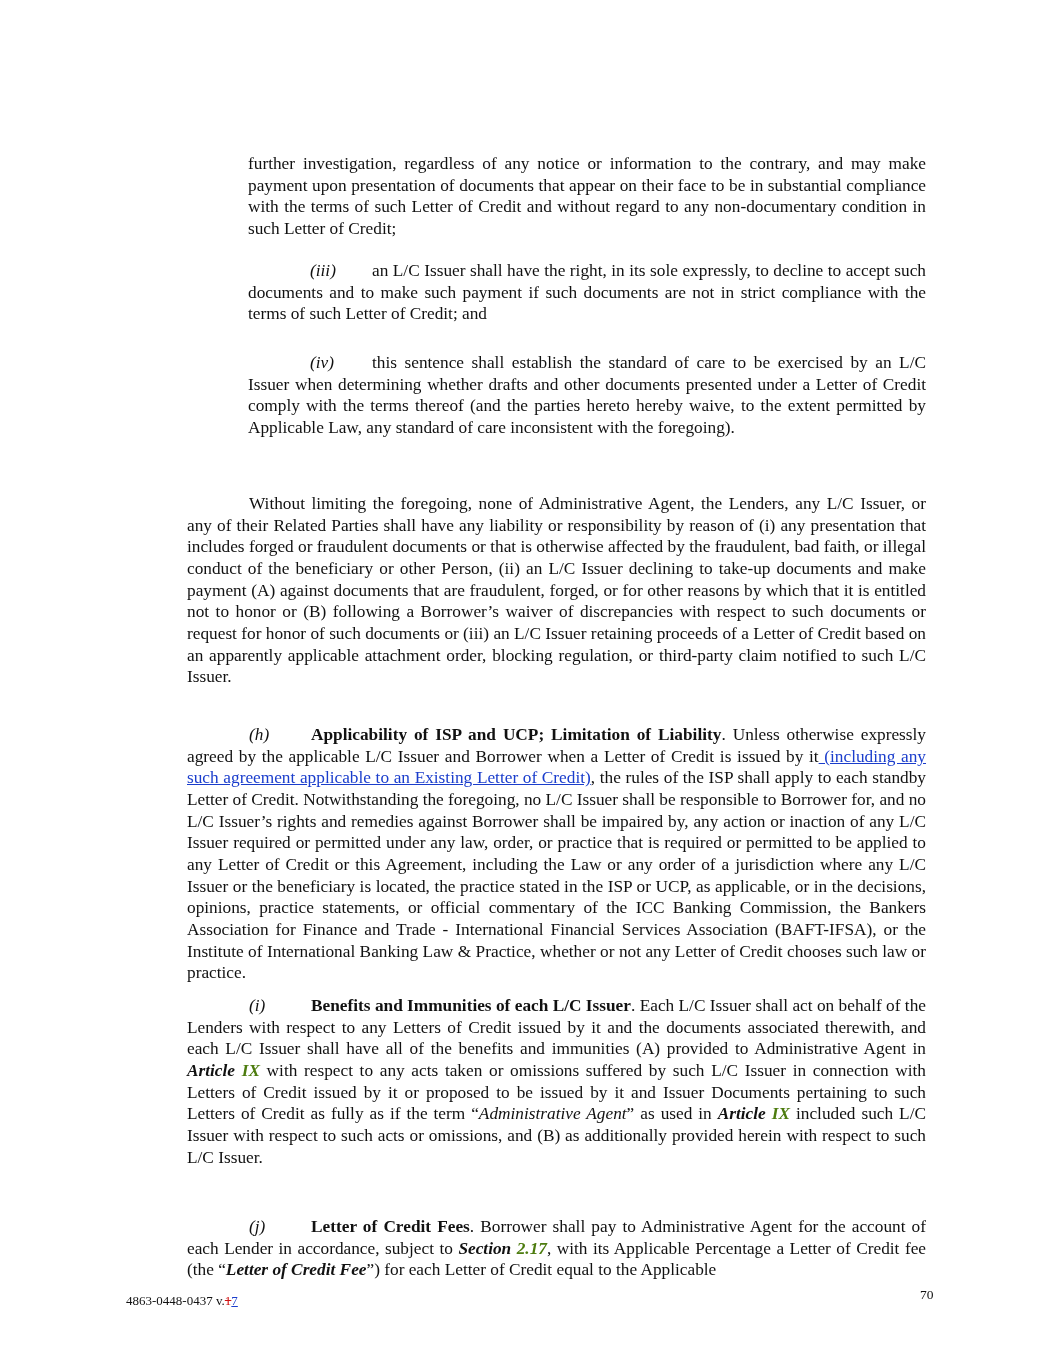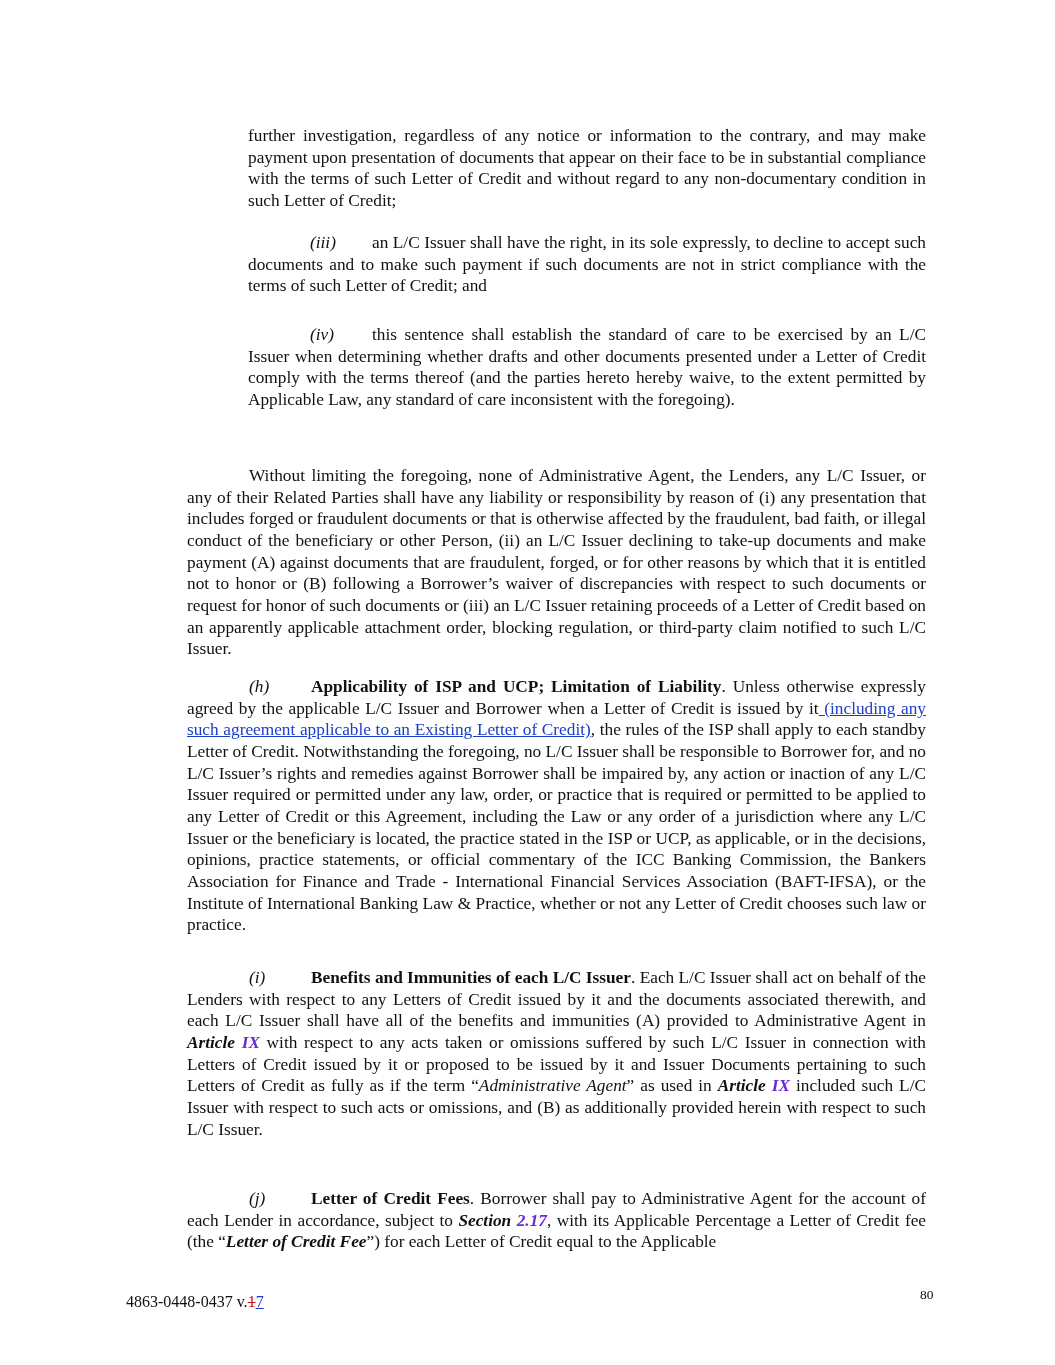--- a/index.html
+++ b/index.html
@@ -1,28 +1,28 @@
 <!DOCTYPE html>
 <html><head>
 <meta charset="utf-8">
 <style>
   html, body { margin:0; padding:0; background:#ffffff; }
   body { width:1055px; height:1365px; position:relative; overflow:hidden;
          font-family:"Liberation Serif", "DejaVu Serif", serif; color:#111; }
   .page { position:absolute; left:0; top:0; width:1055px; height:1365px; }
-  .text { position:absolute; left:187px; width:739px; font-size:17.3px; line-height:21.65px; text-align:justify; }
+  .text { position:absolute; left:187px; width:739px; font-size:17.3px; line-height:21.65px; text-align:justify;margin-top:28px; }
   .text p { margin:0; }
   .indent-block { left:248px; width:678px; }
   .ind { display:inline-block; width:62px; }
   .num { display:inline-block; width:62px;font-style:italic; }
   b { font-weight:bold; }
   .bi { font-weight:bold; font-style:italic; }
-  .ref { color:#6d28d9; }
+  .ref { color:#4d7c0f; }
   .ins { color:#1a3dcc; text-decoration:underline; }
-  .footer-left { position:absolute; left:126px; top:1293px; font-size:16px; }
+  .footer-left { position:absolute; left:126px; top:1293px; font-size:13px; }
   .footer-right { position:absolute; left:920px; top:1287px; font-size:13.5px; }
   .del { color:#d01010; text-decoration:line-through; }
   .insv { color:#1a3dcc; text-decoration:underline; }
 </style>
 </head>
 <body>
 
 <div class="page">
 
   <div class="text indent-block" style="top:125px;">
@@ -34,28 +34,28 @@
   </div>
 
   <div class="text indent-block" style="top:324px;">
     <p><span class="ind"></span><span class="num">(iv)</span><span>this sentence shall establish the standard of care to be exercised by an L/C Issuer when determining whether drafts and other documents presented under a Letter of Credit comply with the terms thereof (and the parties hereto hereby waive, to the extent permitted by Applicable Law, any standard of care inconsistent with the foregoing).</span></p>
   </div>
 
   <div class="text" style="top:465px;">
     <p><span class="ind"></span><span>Without limiting the foregoing, none of Administrative Agent, the Lenders, any L/C Issuer, or any of their Related Parties shall have any liability or responsibility by reason of (i) any presentation that includes forged or fraudulent documents or that is otherwise affected by the fraudulent, bad faith, or illegal conduct of the beneficiary or other Person, (ii) an L/C Issuer declining to take-up documents and make payment (A) against documents that are fraudulent, forged, or for other reasons by which that it is entitled not to honor or (B) following a Borrower’s waiver of discrepancies with respect to such documents or request for honor of such documents or (iii) an L/C Issuer retaining proceeds of a Letter of Credit based on an apparently applicable attachment order, blocking regulation, or third-party claim notified to such L/C Issuer.</span></p>
   </div>
 
-  <div class="text" style="top:676px;">
+  <div class="text" style="top:696px;">
     <p><span class="ind"></span><span class="num">(h)</span><b>Applicability of ISP and UCP; Limitation of Liability</b><span>. Unless otherwise expressly agreed by the applicable L/C Issuer and Borrower when a Letter of Credit is issued by it</span><span class="ins"> (including any such agreement applicable to an Existing Letter of Credit)</span><span>, the rules of the ISP shall apply to each standby Letter of Credit. Notwithstanding the foregoing, no L/C Issuer shall be responsible to Borrower for, and no L/C Issuer’s rights and remedies against Borrower shall be impaired by, any action or inaction of any L/C Issuer required or permitted under any law, order, or practice that is required or permitted to be applied to any Letter of Credit or this Agreement, including the Law or any order of a jurisdiction where any L/C Issuer or the beneficiary is located, the practice stated in the ISP or UCP, as applicable, or in the decisions, opinions, practice statements, or official commentary of the ICC Banking Commission, the Bankers Association for Finance and Trade - International Financial Services Association (BAFT-IFSA), or the Institute of International Banking Law &amp; Practice, whether or not any Letter of Credit chooses such law or practice.</span></p>
   </div>
 
   <div class="text" style="top:967px;">
     <p><span class="ind"></span><span class="num">(i)</span><b>Benefits and Immunities of each L/C Issuer</b><span>. Each L/C Issuer shall act on behalf of the Lenders with respect to any Letters of Credit issued by it and the documents associated therewith, and each L/C Issuer shall have all of the benefits and immunities (A) provided to Administrative Agent in </span><span class="bi"><span>Article </span><span class="ref">IX</span></span><span> with respect to any acts taken or omissions suffered by such L/C Issuer in connection with Letters of Credit issued by it or proposed to be issued by it and Issuer Documents pertaining to such Letters of Credit as fully as if the term “</span><i>Administrative Agent</i><span>” as used in </span><span class="bi"><span>Article </span><span class="ref">IX</span></span><span> included such L/C Issuer with respect to such acts or omissions, and (B) as additionally provided herein with respect to such L/C Issuer.</span></p>
   </div>
 
   <div class="text" style="top:1188px;">
     <p><span class="ind"></span><span class="num">(j)</span><b>Letter of Credit Fees</b><span>. Borrower shall pay to Administrative Agent for the account of each Lender in accordance, subject to </span><span class="bi"><span>Section </span><span class="ref">2.17</span></span><span>, with its Applicable Percentage a Letter of Credit fee (the “</span><span class="bi">Letter of Credit Fee</span><span>”) for each Letter of Credit equal to the Applicable</span></p>
   </div>
 
   <div class="footer-left"><span>4863-0448-0437 v.</span><span class="del">1</span><span class="insv">7</span></div>
 
-  <div class="footer-right">80</div>
+  <div class="footer-right">70</div>
 </div>
 
 </body></html>

